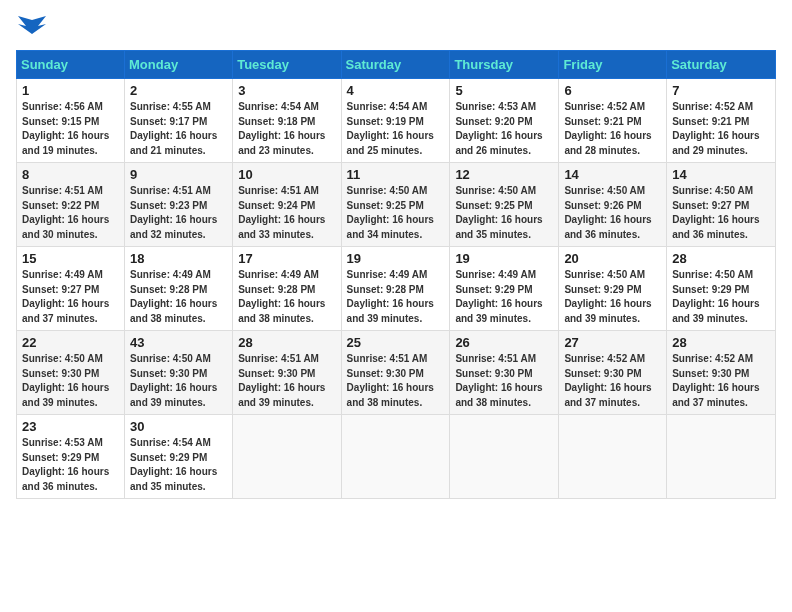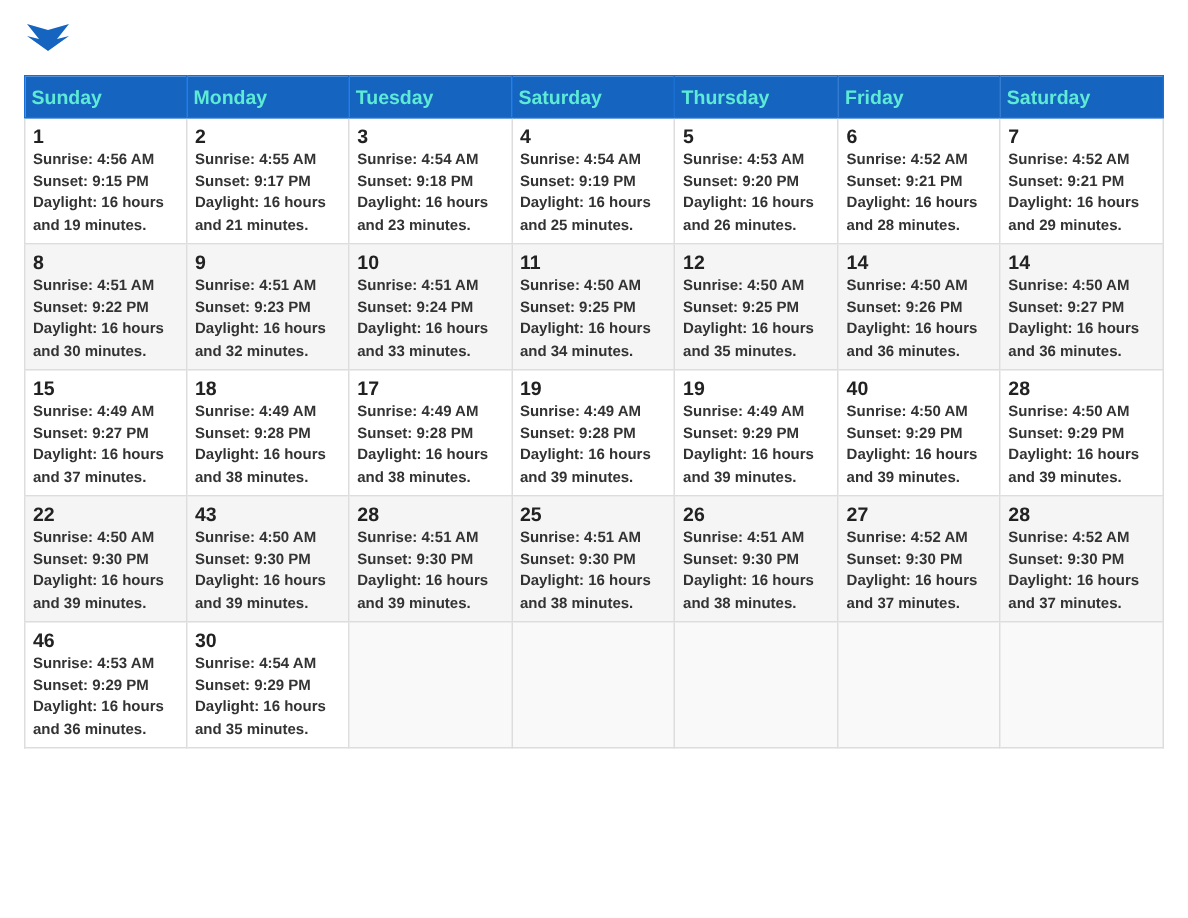--- a/index.html
+++ b/index.html
@@ -237,21 +237,21 @@
           Sunrise: 4:49 AM<br>Sunset: 9:28 PM<br>Daylight: 16 hours and 39 minutes.
         </div>
         </td>
         <td>
           <span class="day-num">19</span>
         <div class="day-info">
           Sunrise: 4:49 AM<br>Sunset: 9:29 PM<br>Daylight: 16 hours and 39 minutes.
         </div>
         </td>
         <td>
-          <span class="day-num">40</span>
+          <span class="day-num">20</span>
         <div class="day-info">
           Sunrise: 4:50 AM<br>Sunset: 9:29 PM<br>Daylight: 16 hours and 39 minutes.
         </div>
         </td>
         <td>
           <span class="day-num">28</span>
         <div class="day-info">
           Sunrise: 4:50 AM<br>Sunset: 9:29 PM<br>Daylight: 16 hours and 39 minutes.
         </div>
         </td>
@@ -295,21 +295,21 @@
         </td>
         <td>
           <span class="day-num">28</span>
         <div class="day-info">
           Sunrise: 4:52 AM<br>Sunset: 9:30 PM<br>Daylight: 16 hours and 37 minutes.
         </div>
         </td>
       </tr>
       <tr>
         <td>
-          <span class="day-num">46</span>
+          <span class="day-num">23</span>
         <div class="day-info">
           Sunrise: 4:53 AM<br>Sunset: 9:29 PM<br>Daylight: 16 hours and 36 minutes.
         </div>
         </td>
         <td>
           <span class="day-num">30</span>
         <div class="day-info">
           Sunrise: 4:54 AM<br>Sunset: 9:29 PM<br>Daylight: 16 hours and 35 minutes.
         </div>
         </td>

